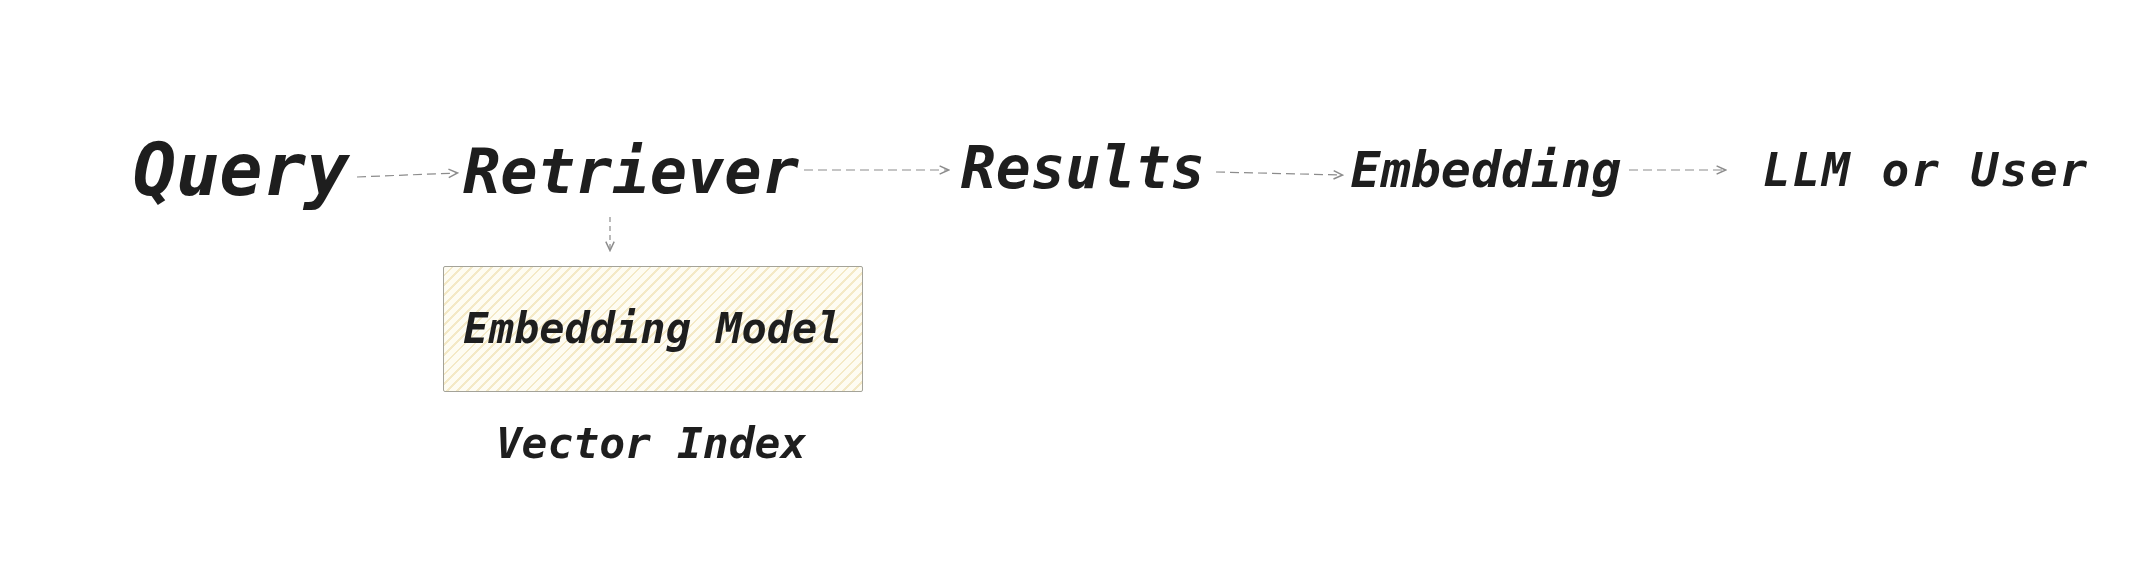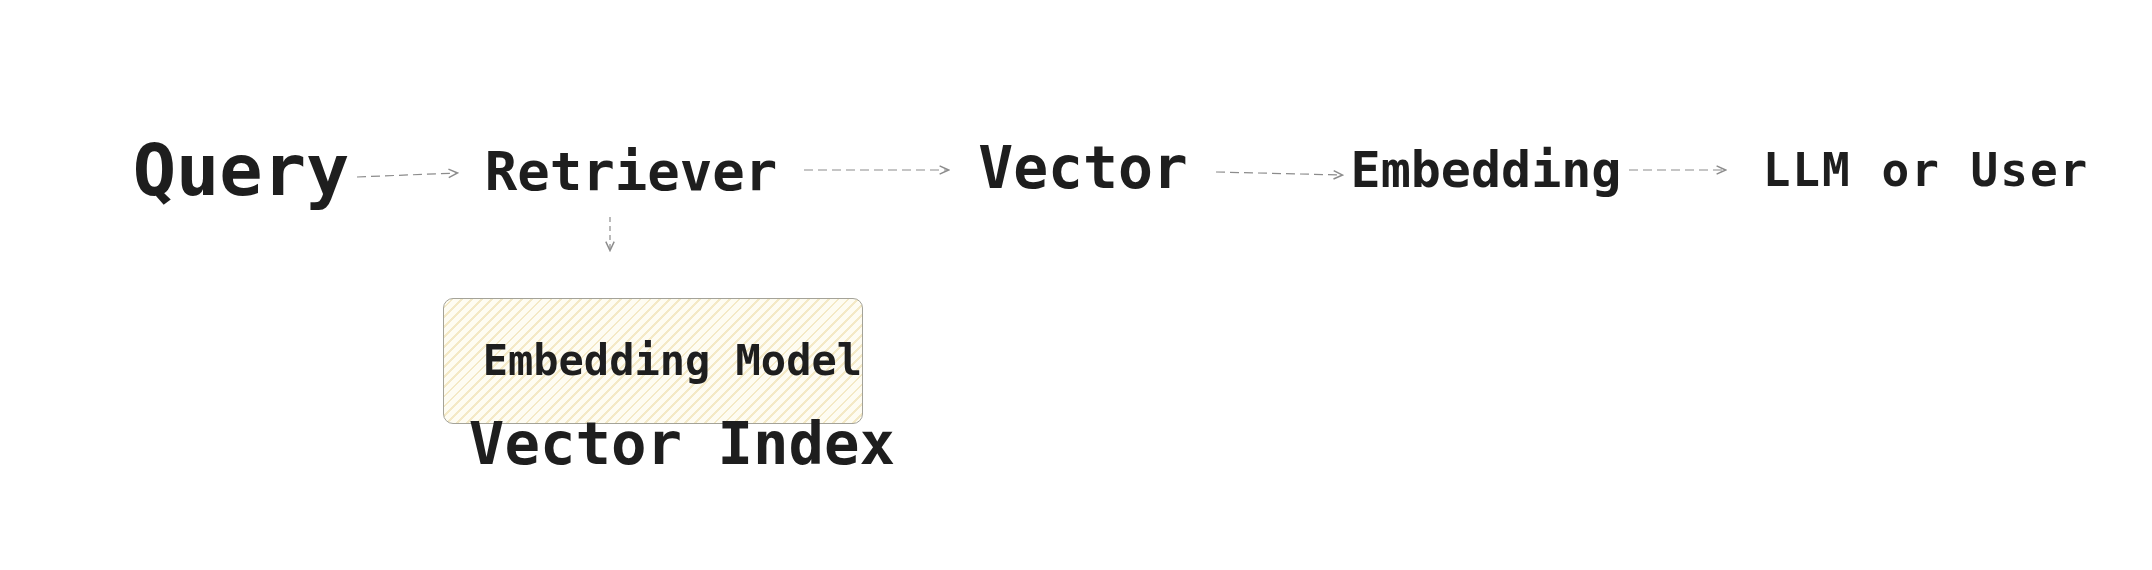--- a/index.html
+++ b/index.html
@@ -13,66 +13,66 @@
   * { margin: 0; padding: 0; box-sizing: border-box; }
   html, body { background: var(--background); }
   .canvas {
     position: relative;
     width: 2152px;
     height: 570px;
     background: var(--background);
     font-family: "DejaVu Sans Mono", "Liberation Mono", monospace;
     color: var(--text);
     overflow: hidden;
+    font-style: italic;
   }
   .connectors {
     position: absolute;
     inset: 0;
     width: 100%;
     height: 100%;
   }
   .node-label {
     position: absolute;
     transform: translate(-50%, -50%);
     font-weight: 700;
     white-space: nowrap;
     line-height: 1;
   }
   .lbl-query     { left: 241px;  top: 170px; font-size: 72px; }
-  .lbl-retriever { left: 631px;  top: 172px; font-size: 54px; }
+  .lbl-retriever { left: 631px;  top: 172px; font-size: 62px; }
   .lbl-results   { left: 1083px; top: 168px; font-size: 58px; }
   .lbl-reranking { left: 1486px; top: 170px; font-size: 50px; }
   .lbl-llm       { left: 1910px; top: 170px; font-size: 46px; letter-spacing: 2px; margin-left: 16px; }
   .embed-box {
     position: absolute;
     left: 443px;
     top: 266px;
     width: 420px;
     height: 126px;
     border: 1.5px solid var(--box-border);
-    border-radius: 10px;
+    border-radius: 2px;
     background: repeating-linear-gradient(
       135deg,
       var(--box-fill) 0px,
       var(--box-fill) 5px,
       var(--box-hatch) 5px,
       var(--box-hatch) 7px
     );
     display: flex;
     align-items: center;
-    justify-content: flex-end;
-    margin-top: 32px;
+    justify-content: center;
   }
   .embed-box .box-label {
     font-size: 42px;
     font-weight: 700;
     white-space: nowrap;
     line-height: 1;
   }
-  .lbl-vector    { left: 651px;  top: 443px; font-size: 59px; margin-left: 31px; }
+  .lbl-vector    { left: 651px;  top: 443px; font-size: 43px; }
 </style>
 </head>
 <body>
 
 <div class="canvas">
 
   <svg class="connectors" viewBox="0 0 2152 570" xmlns="http://www.w3.org/2000/svg">
     <defs>
       <marker id="arrow" viewBox="0 0 10 10" refX="8.5" refY="5" markerWidth="10" markerHeight="10" orient="auto-start-reverse">
         <path d="M1.5,1.5 L9,5 L1.5,8.5" fill="none" stroke="#8c8c8c" stroke-width="1.2"></path>
@@ -82,21 +82,21 @@
     <line x1="804" y1="170" x2="948" y2="170" stroke="#8c8c8c" stroke-width="1.2" stroke-dasharray="9 5" marker-end="url(#arrow)"></line>
     <line x1="1216" y1="172" x2="1342" y2="175" stroke="#8c8c8c" stroke-width="1.2" stroke-dasharray="9 5" marker-end="url(#arrow)"></line>
     <line x1="1629" y1="170" x2="1725" y2="170" stroke="#8c8c8c" stroke-width="1.2" stroke-dasharray="9 5" marker-end="url(#arrow)"></line>
     <line x1="610" y1="217" x2="610" y2="250" stroke="#8c8c8c" stroke-width="1.2" stroke-dasharray="5 4" marker-end="url(#arrow)"></line>
   </svg>
 
   <div class="node-label lbl-query">Query</div>
 
   <div class="node-label lbl-retriever">Retriever</div>
 
-  <div class="node-label lbl-results">Vector</div>
+  <div class="node-label lbl-results">Results</div>
 
   <div class="node-label lbl-reranking">Embedding</div>
 
   <div class="node-label lbl-llm">LLM or User</div>
 
   <div class="embed-box">
     <span class="box-label">Embedding Model</span>
   </div>
 
   <div class="node-label lbl-vector">Vector Index</div>

